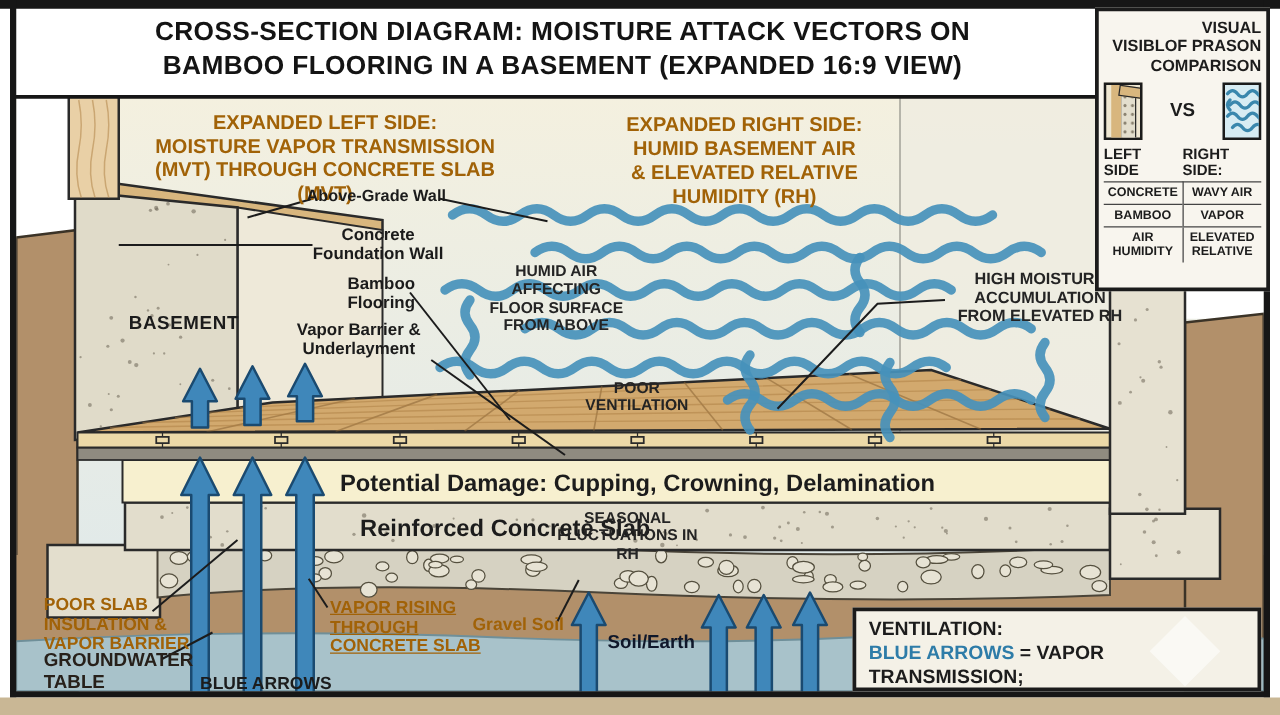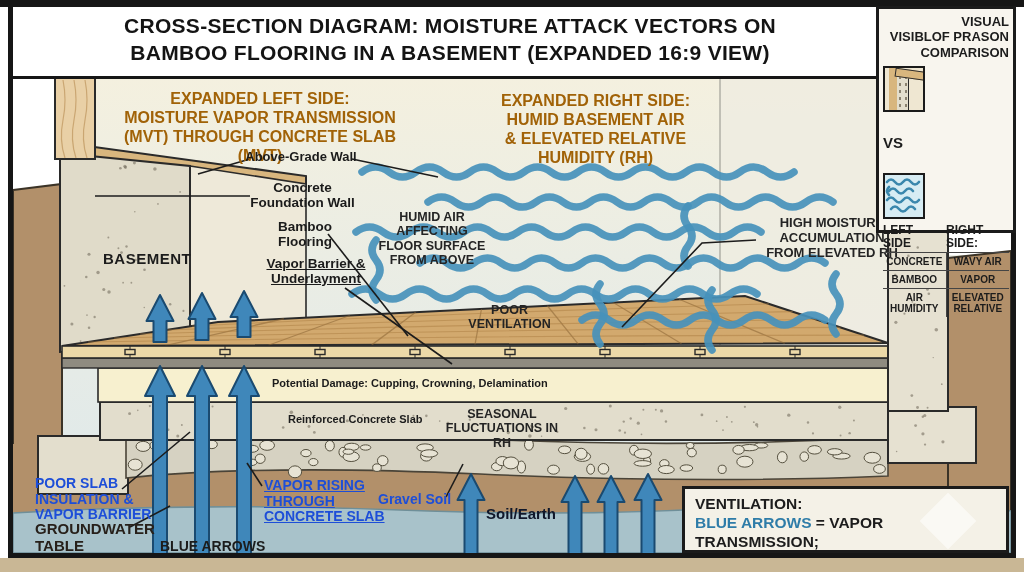--- a/index.html
+++ b/index.html
@@ -8,28 +8,28 @@
   .abs{position:absolute;}
   .pre{white-space:pre-line;}
   
   .bar{background:#161616;}
   .tan-strip{background:#c9b795;}
   
   .title{font-size:21px;font-weight:800;line-height:1.3;text-align:center;letter-spacing:.3px;color:#141414;}
   .heading{font-size:16px;font-weight:800;line-height:1.18;text-align:center;color:#a16207;}
   .callout{font-size:13.5px;font-weight:700;line-height:1.12;text-align:center;color:#1b1b1b;}
   .caps{font-size:12.5px;font-weight:800;line-height:1.15;text-align:center;color:#242424;}
-  .brown{color:#1d4ed8;}
-  .layer-label{font-size:11px;font-weight:700;color:#1c1c1c;}
+  .brown{color:#a16207;}
+  .layer-label{font-size:19px;font-weight:700;color:#1c1c1c;}
   .bl{font-size:14px;font-weight:800;line-height:1.12;}
   
   #panel{left:876px;top:6px;width:140px;height:227px;background:#f8f5ee;border:3px solid #1b1b1b;
     box-sizing:border-box;z-index:30;padding:5px 4px 0 4px;}
   #panel .ptitle{font-size:13px;font-weight:800;line-height:1.18;text-align:right;}
-  .thumbs{display:flex;align-items:flex-start;justify-content:center;gap:22px;margin-top:6px;flex-direction:column;}
+  .thumbs{display:flex;align-items:center;justify-content:center;gap:22px;margin-top:6px;}
   .thumb{width:42px;height:46px;border:2px solid #1b1b1b;box-sizing:border-box;position:relative;overflow:hidden;}
   .vs{font-size:15px;font-weight:800;}
   .side-labels{display:flex;margin-top:5px;}
   .side-labels div{flex:1;text-align:left;font-size:12px;font-weight:800;line-height:1.05;}
   table.cmp{width:100%;border-collapse:collapse;margin-top:3px;}
   table.cmp td{width:50%;text-align:center;font-size:10px;font-weight:700;line-height:1.1;
     border-top:1.5px solid #444;padding:3px 1px;white-space:pre-line;}
   table.cmp td:first-child{border-right:1.5px solid #444;}
   
   #indicators{left:682px;top:486px;width:327px;height:67px;background:#f4f1e7;border:3px solid #1b1b1b;
@@ -371,24 +371,24 @@
 <div class="abs heading pre" style="left:468px;top:92px;width:255px;z-index:10;">EXPANDED RIGHT SIDE:
 HUMID BASEMENT AIR
 &amp; ELEVATED RELATIVE
 HUMIDITY (RH)</div>
 
 <div class="abs callout" style="left:245px;top:150px;width:112px;font-size:13px;z-index:10;">Above-Grade Wall</div>
 <div class="abs callout pre" style="left:245px;top:180px;width:115px;z-index:10;">Concrete
 Foundation Wall</div>
 <div class="abs callout pre" style="left:266px;top:219px;width:78px;z-index:10;">Bamboo
 Flooring</div>
-<div class="abs callout pre" style="left:259px;top:256px;width:114px;z-index:10;text-decoration:underline;">Vapor Barrier &amp;
+<div class="abs callout pre" style="left:230px;top:256px;width:114px;z-index:10;">Vapor Barrier &amp;
 Underlayment</div>
 <div class="abs" style="left:103px;top:250px;font-size:15px;font-weight:800;letter-spacing:.5px;z-index:10;">BASEMENT</div>
-<div class="abs caps pre" style="left:363px;top:210px;width:138px;z-index:10;">HUMID AIR AFFECTING
+<div class="abs caps pre" style="left:376px;top:210px;width:138px;z-index:10;">HUMID AIR AFFECTING
 FLOOR SURFACE
 FROM ABOVE</div>
 <div class="abs caps pre" style="left:452px;top:303px;width:115px;z-index:10;">POOR
 VENTILATION</div>
 <div class="abs caps pre" style="left:752px;top:216px;width:160px;font-size:13px;z-index:10;">HIGH MOISTURE
 ACCUMULATION
 FROM ELEVATED RH</div>
 <div class="abs layer-label" style="left:272px;top:377px;z-index:10;">Potential Damage: Cupping, Crowning, Delamination</div>
 <div class="abs layer-label" style="left:288px;top:413px;z-index:10;">Reinforced Concrete Slab</div>
 <div class="abs caps pre" style="left:438px;top:407px;width:128px;z-index:10;">SEASONAL

